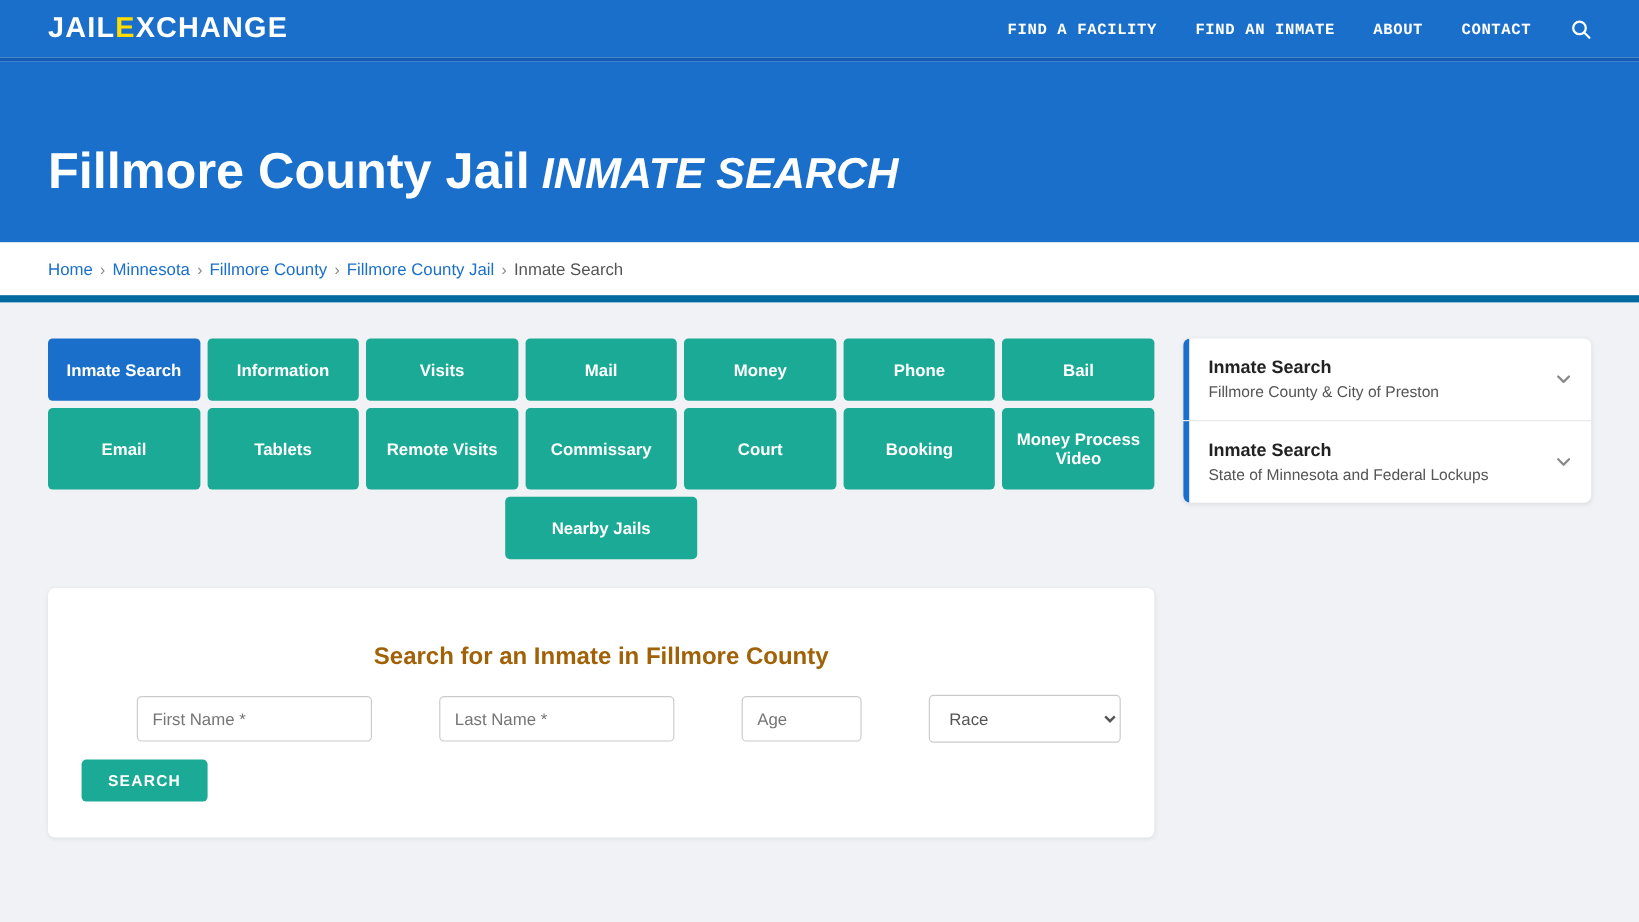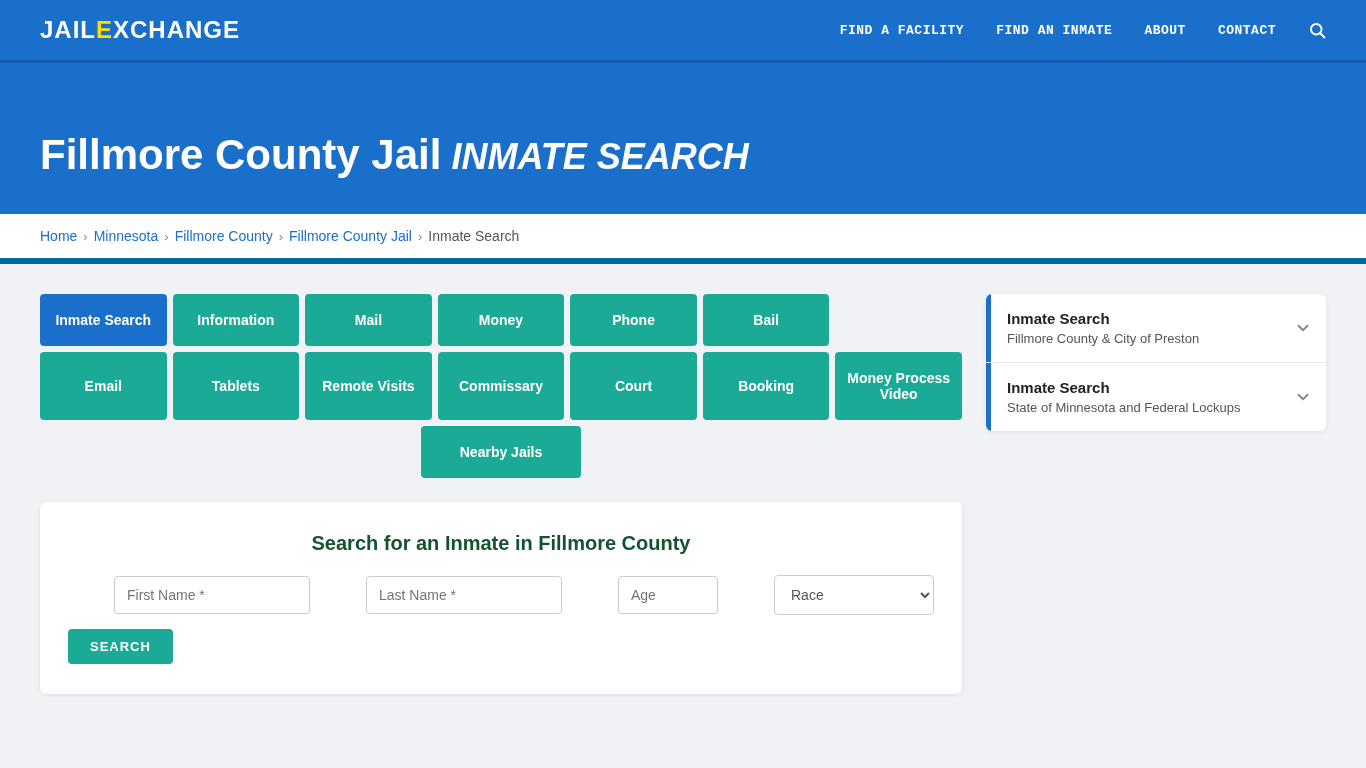--- a/index.html
+++ b/index.html
@@ -2,21 +2,21 @@
 <html><head>
   <meta charset="utf-8">
   <style>
     * { box-sizing: border-box; margin: 0; padding: 0; }
     body { font-family: Arial, Helvetica, sans-serif; background: #f0f2f5; color: #333; }
 
     
     .navbar {
       background: #1a6fcb;
       padding: 0 40px;
-      height: 60px;
+      height: 48px;
       display: flex;
       align-items: center;
       justify-content: space-between;
     }
     .navbar-brand {
       font-size: 24px;
       font-weight: 900;
       color: #fff;
       letter-spacing: 1px;
       text-transform: uppercase;
@@ -155,21 +155,22 @@
       background: #fff;
       border-radius: 6px;
       padding: 30px 28px;
       box-shadow: 0 1px 4px rgba(0,0,0,0.08);
     }
     .search-card-title {
       font-size: 20px;
       font-weight: 700;
       text-align: center;
       margin-bottom: 20px;
-      color: #14532d;
+      color: #a16207;
+      margin-top: 16px;
     }
     .search-form {
       display: flex;
       gap: 10px;
       flex-wrap: wrap;
       align-items: center;
       margin-bottom: 14px;
     }
     .search-form input, .search-form select {
       border: 1px solid #ccc;
@@ -285,20 +286,21 @@
     <span class="current">Inmate Search</span>
   </nav>
 </div>
 
 <div class="main-content">
   <div class="left-col">
 
     <div class="nav-buttons">
       <button class="nav-btn active">Inmate Search</button>
       <button class="nav-btn">Information</button>
+      <button class="nav-btn">Visits</button>
       <button class="nav-btn">Mail</button>
       <button class="nav-btn">Money</button>
       <button class="nav-btn">Phone</button>
       <button class="nav-btn">Bail</button>
     </div>
 
     <div class="nav-buttons-row2">
       <button class="nav-btn">Email</button>
       <button class="nav-btn">Tablets</button>
       <button class="nav-btn">Remote Visits</button>

